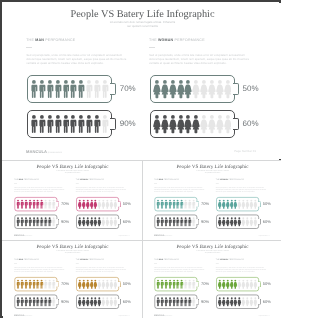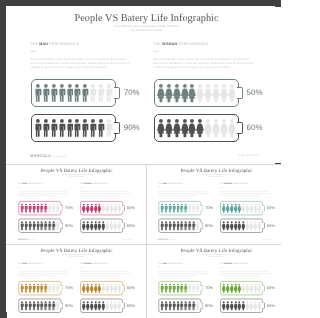--- a/index.html
+++ b/index.html
@@ -1,20 +1,20 @@
 <!DOCTYPE html>
 <html><head>
 <meta charset="utf-8">
 <title>People VS Batery Life Infographic</title>
 <style>
   html,body{margin:0;padding:0;}
   body{width:281px;height:318px;background:#ffffff;overflow:hidden;
        font-family:"Liberation Sans",sans-serif;-webkit-font-smoothing:antialiased;
        text-rendering:geometricPrecision;}
-  .page{position:relative;width:281px;height:318px;background:#ffffff;box-sizing:border-box;border:6px solid #404040;}
+  .page{position:relative;width:281px;height:318px;background:#ffffff;box-sizing:border-box;border:2px solid #404040;}
 
   
   .slide{position:absolute;background:#ffffff;box-sizing:border-box;overflow:hidden;}
   .slide.hero{left:2px;top:1px;width:277px;height:156px;}
   .slide.th{width:139px;height:79px;}
   .th-tl{left:1px;top:159px;}
   .th-tr{left:141px;top:159px;}
   .th-bl{left:1px;top:239px;}
   .th-br{left:141px;top:239px;}
 

